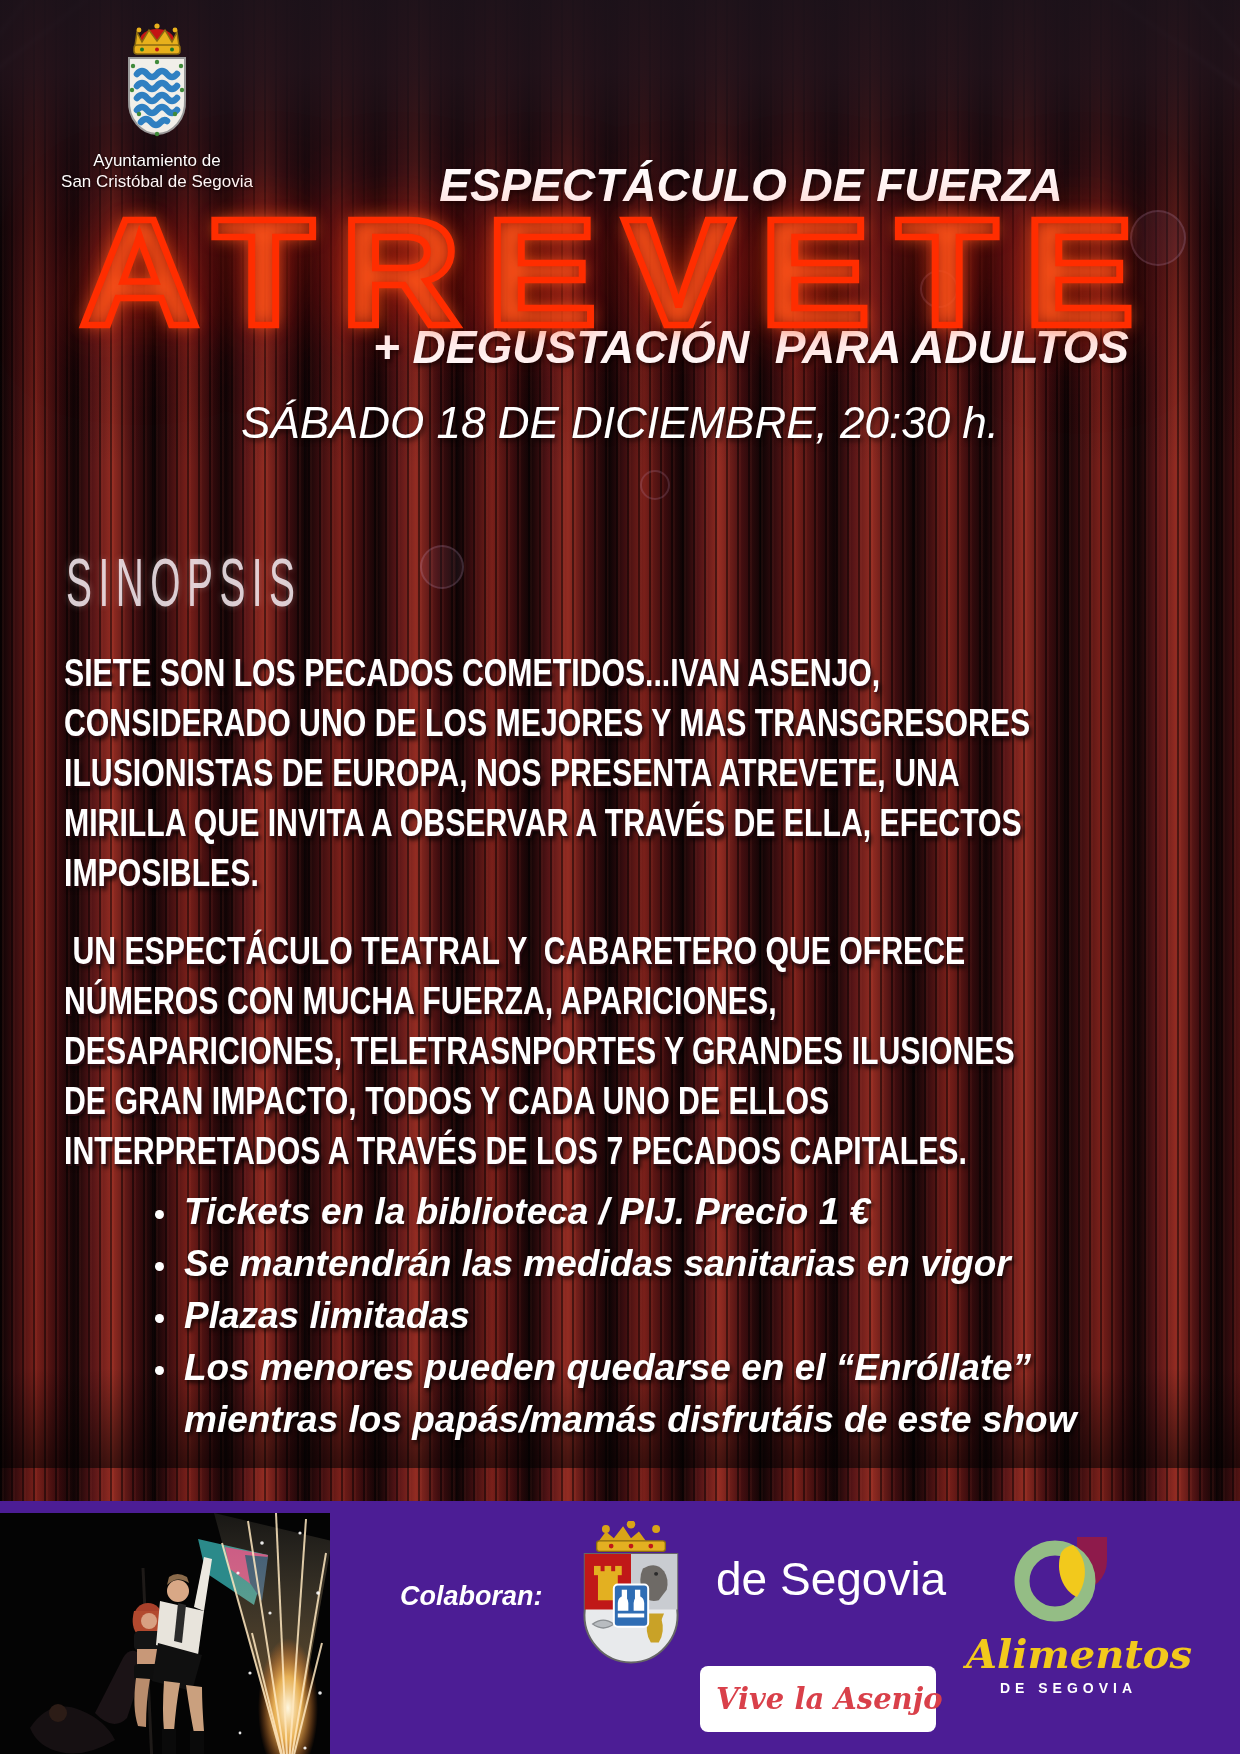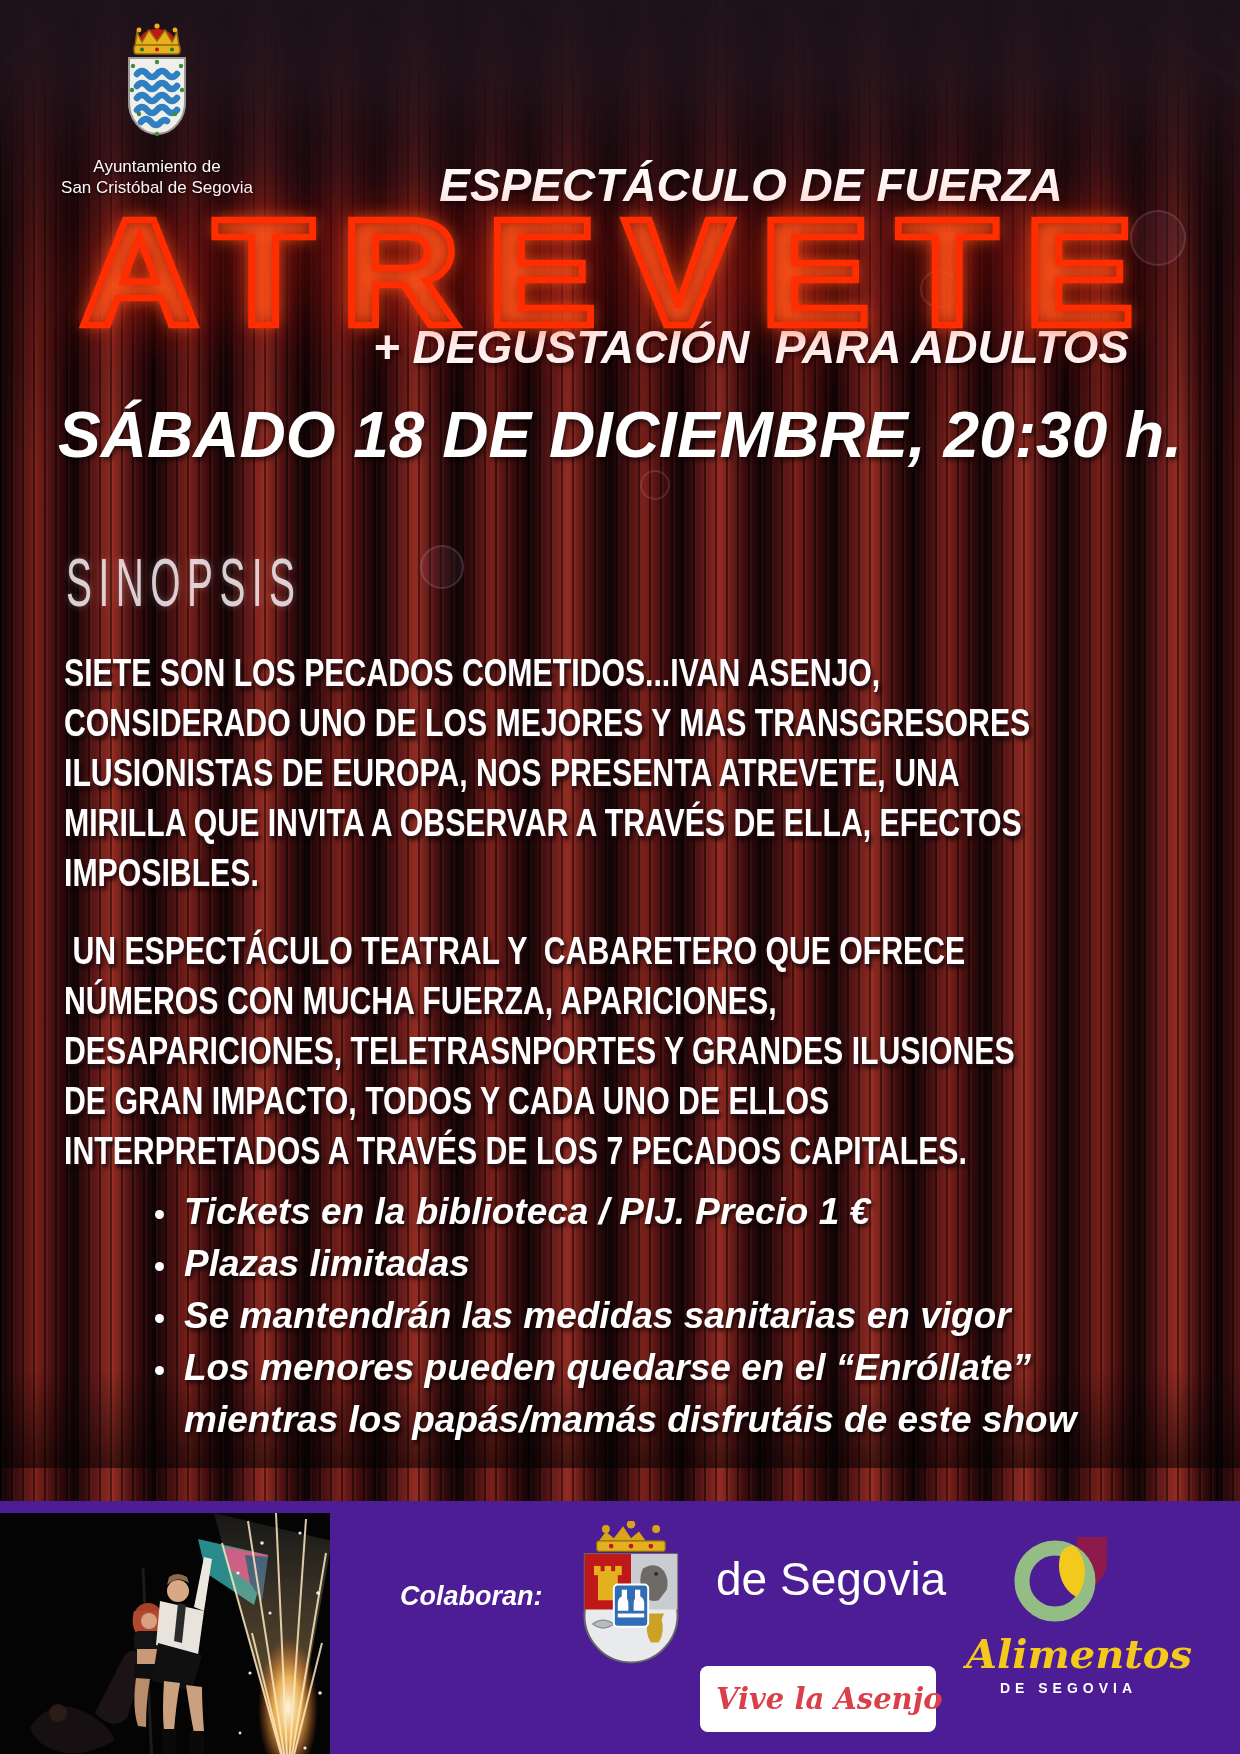--- a/index.html
+++ b/index.html
@@ -18,29 +18,29 @@
   .b2{left:170px;top:-70px;transform:rotate(52deg);}
   .b3{left:1140px;top:-60px;transform:rotate(-40deg);}
   .b4{left:1040px;top:-50px;transform:rotate(-55deg);}
   .bokeh{position:absolute;border-radius:50%;border:2px solid rgba(200,160,205,0.18);}
   .k1{left:920px;top:270px;width:34px;height:34px;}
   .k2{left:1130px;top:210px;width:52px;height:52px;background:rgba(170,130,180,0.08);}
   .k3{left:640px;top:470px;width:26px;height:26px;}
   .k4{left:420px;top:545px;width:40px;height:40px;background:rgba(200,160,205,0.07);}
   
   .org{position:absolute;left:38px;top:18px;width:238px;text-align:center;color:#fff;}
-  .org-text{font-size:17px;line-height:21px;margin-top:6px;text-shadow:0 1px 3px #000;}
+  .org-text{font-size:17px;line-height:21px;text-shadow:0 1px 3px #000;}
   .title{position:absolute;left:296px;top:50px;width:910px;text-align:center;color:#fff;font-style:italic;font-weight:bold;font-size:46px;line-height:54px;white-space:pre-wrap;text-shadow:2px 3px 5px rgba(0,0,0,0.65);}
   
   .neon{position:absolute;left:0;top:196px;width:100%;text-align:center;font-weight:bold;font-size:166px;line-height:1;letter-spacing:26px;
     color:rgba(255,45,0,0.14);-webkit-text-stroke:7px #ff2d00;
     text-shadow:0 0 18px rgba(255,90,30,0.95),0 0 55px rgba(255,45,0,0.55),0 0 110px rgba(255,30,0,0.4);
     transform:scaleY(0.92);transform-origin:center top;}
   .subtitle{position:absolute;left:0;top:340px;width:100%;text-align:center;font-size:44px;font-style:italic;font-weight:bold;color:#fff;text-shadow:2px 3px 5px rgba(0,0,0,0.6);}
-  .datetime{position:absolute;left:0;top:398px;width:100%;text-align:center;font-size:64px;font-style:italic;font-weight:bold;color:#fff;text-shadow:2px 3px 5px rgba(0,0,0,0.6);}
+  .datetime{position:absolute;left:0;top:398px;width:100%;text-align:center;font-size:44px;font-style:italic;font-weight:normal;color:#fff;text-shadow:2px 3px 5px rgba(0,0,0,0.6);}
   
   .sinopsis-h{position:absolute;left:66px;top:542px;font-size:54px;letter-spacing:9px;color:rgba(240,230,236,0.88);transform:scale(0.72,1.28);transform-origin:left top;text-shadow:0 0 8px rgba(255,240,230,0.25);}
   .syn{position:absolute;left:64px;width:1285px;margin:0;transform:scaleX(0.775);transform-origin:left top;font-weight:bold;font-size:39px;line-height:50px;color:#fff;white-space:pre-wrap;
     text-shadow:2px 2px 0 rgba(60,15,25,0.55), 3px 4px 5px rgba(0,0,0,0.75);}
   .p1{top:648px;}
   .p2{top:926px;}
   
   .bullets{position:absolute;left:150px;top:1186px;width:940px;list-style:none;margin:0;padding:0;}
   .bullets li{position:relative;padding-left:34px;font-size:37px;line-height:52px;font-style:italic;font-weight:bold;color:#fff;text-shadow:2px 3px 4px rgba(0,0,0,0.7);}
   .bullets li::before{content:"";position:absolute;left:5px;top:24px;width:9px;height:9px;border-radius:50%;background:#fff;}
@@ -115,22 +115,22 @@
 
   <div class="neon">ATREVETE</div>
   <div class="datetime">SÁBADO 18 DE DICIEMBRE, 20:30 h.</div>
 
   <div class="sinopsis-h">SINOPSIS</div>
   <p class="syn p1">SIETE SON LOS PECADOS COMETIDOS...IVAN ASENJO, CONSIDERADO UNO DE LOS MEJORES Y MAS TRANSGRESORES ILUSIONISTAS DE EUROPA, NOS PRESENTA ATREVETE, UNA MIRILLA QUE INVITA A OBSERVAR A TRAVÉS DE ELLA, EFECTOS IMPOSIBLES.</p>
   <p class="syn p2"> UN ESPECTÁCULO TEATRAL Y  CABARETERO QUE OFRECE NÚMEROS CON MUCHA FUERZA, APARICIONES, DESAPARICIONES, TELETRASNPORTES Y GRANDES ILUSIONES DE GRAN IMPACTO, TODOS Y CADA UNO DE ELLOS  INTERPRETADOS A TRAVÉS DE LOS 7 PECADOS CAPITALES.</p>
 
   <ul class="bullets">
     <li>Tickets en la biblioteca / PIJ. Precio 1 €</li>
+    <li>Se mantendrán las medidas sanitarias en vigor</li>
     <li>Plazas limitadas</li>
-    <li>Se mantendrán las medidas sanitarias en vigor</li>
     <li>Los menores pueden quedarse en el “Enróllate” mientras los papás/mamás disfrutáis de este show</li>
   </ul>
 
   <div class="black-bar">
     <svg class="photo" viewBox="0 0 330 274">
       <defs>
         <radialGradient id="core" cx="50%" cy="50%" r="50%">
           <stop offset="0%" stop-color="#fff7e0" stop-opacity="1"></stop>
           <stop offset="45%" stop-color="#ffc35e" stop-opacity="0.85"></stop>
           <stop offset="100%" stop-color="#ff7a20" stop-opacity="0"></stop>

